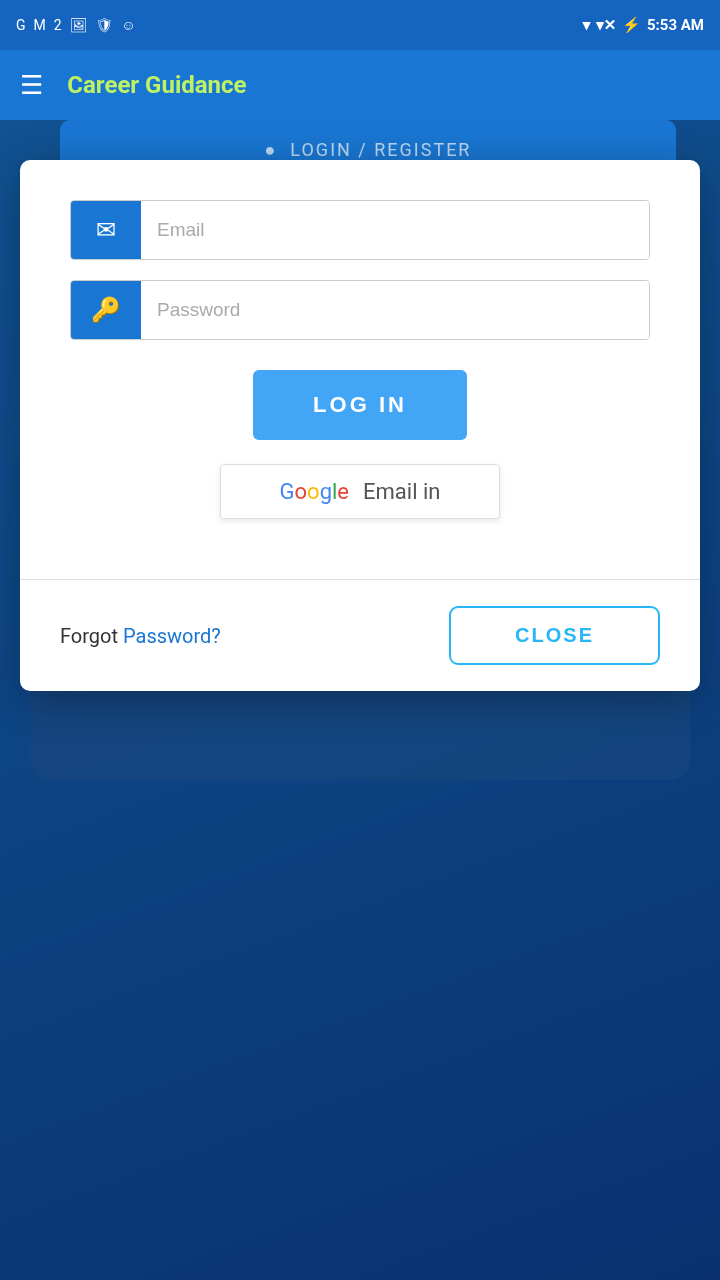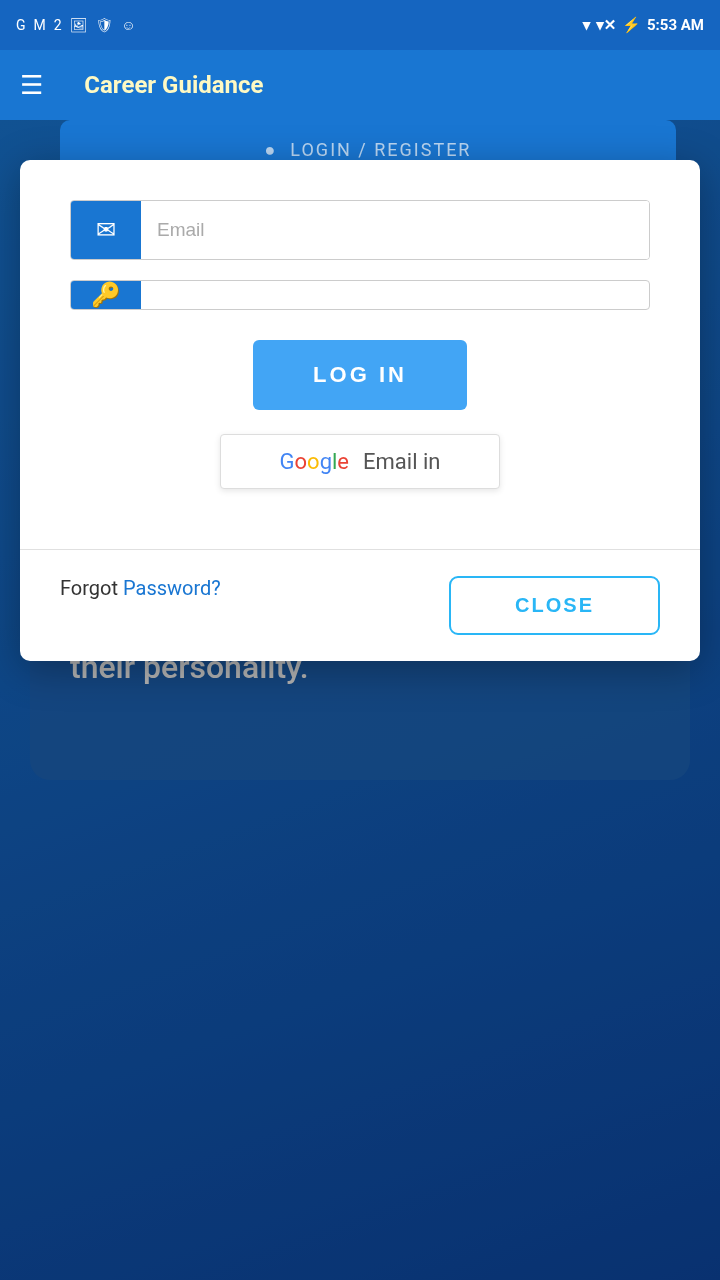--- a/index.html
+++ b/index.html
@@ -49,24 +49,23 @@
       height: 70px;
       background: #1976D2;
       display: flex;
       align-items: center;
       padding: 0 20px;
       gap: 24px;
       position: relative;
       z-index: 100;
     }
     .app-bar-title {
-      color: #fef9c3;
+      color: #bef264;
       font-size: 24px;
       font-weight: bold;
-      margin-left: 17px;
     }
     .hamburger-icon {
       color: white;
       font-size: 26px;
       cursor: pointer;
     }
 
     
     .bg-content {
       position: absolute;
@@ -252,20 +251,21 @@
     .modal-divider {
       border: none;
       border-top: 1px solid #e0e0e0;
       margin: 10px 0 0;
     }
 
     
     .modal-footer {
       padding: 26px 40px;
       display: flex;
+      align-items: center;
       justify-content: space-between;
     }
     .forgot-text {
       font-size: 20px;
       color: #333;
     }
     .forgot-link {
       color: #1976D2;
       text-decoration: none;
     }
@@ -326,20 +326,21 @@
 
   <div class="modal-form">
 
     <div class="input-row">
       <div class="input-icon">✉</div>
       <input class="input-field" type="email" placeholder="Email" style="">
     </div>
 
     <div class="input-row">
       <div class="input-icon">🔑</div>
+      <input class="input-field" type="password" placeholder="Password" style="">
     </div>
 
     <button class="login-btn">LOG IN</button>
 
     <div class="google-signin">
       <span>
         <span class="g-blue">G</span><span class="g-red">o</span><span class="g-yellow">o</span><span class="g-blue">g</span><span class="g-green">l</span><span class="g-red">e</span>
       </span>
       <span>Email in</span>
     </div>

